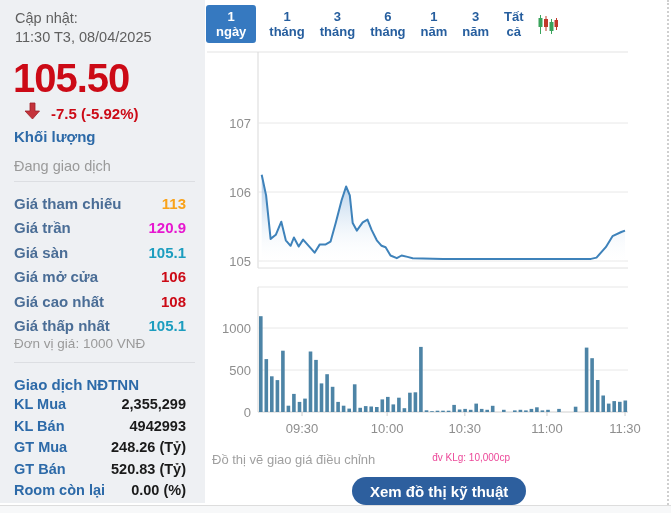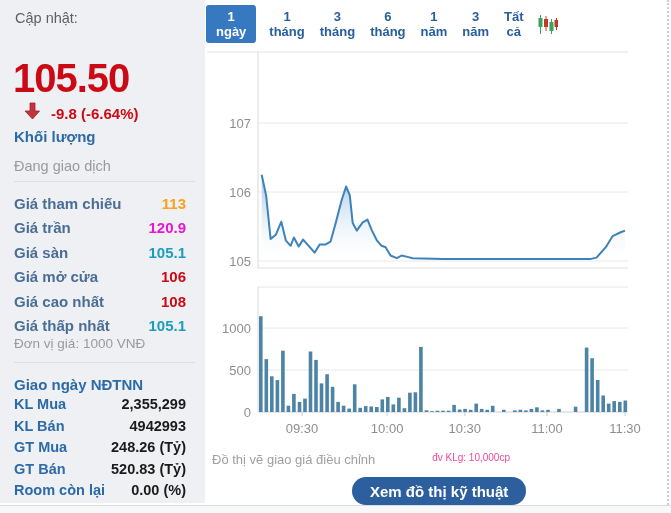--- a/index.html
+++ b/index.html
@@ -50,31 +50,32 @@
     background:#f7f8f9; border-top:1px solid #dddddd; }
 </style>
 </head>
 <body>
 
 <div class="page">
 
   <aside class="left-panel">
     <div class="update">
       <div>Cập nhật:</div>
+      <div>11:30 T3, 08/04/2025</div>
     </div>
 
     <div class="big-price">105.50</div>
 
     <div class="change-row">
       <span>
         <svg width="17" height="18" viewBox="0 0 17 18">
           <path d="M6 1 h5 v8 h4.5 L8.5 17 1 9 H6 Z" fill="#c4333b" stroke="#9e2228" stroke-width="0.8"></path>
         </svg>
       </span>
-      <span class="chg">-9.8 (-6.64%)</span>
+      <span class="chg">-7.5 (-5.92%)</span>
     </div>
 
     <div class="vol-row">
       <span class="vlabel">Khối lượng</span>
     </div>
 
     <div class="status">Đang giao dịch</div>
     <div class="divider d1"></div>
 
     <div class="price-table">
@@ -100,21 +101,21 @@
       </div>
       <div class="prow">
         <span class="plabel">Giá thấp nhất</span>
         <span class="pvalue" style="color: rgb(28, 157, 191);">105.1</span>
       </div>
     </div>
 
     <div class="unit-note">Đơn vị giá: 1000 VNĐ</div>
     <div class="divider d2"></div>
 
-    <div class="foreign-title">Giao ngày NĐTNN</div>
+    <div class="foreign-title">Giao dịch NĐTNN</div>
     <div class="foreign-table">
       <div class="frow">
         <span class="flabel">KL Mua</span>
         <span class="fvalue">2,355,299</span>
       </div>
       <div class="frow">
         <span class="flabel">KL Bán</span>
         <span class="fvalue">4942993</span>
       </div>
       <div class="frow">

